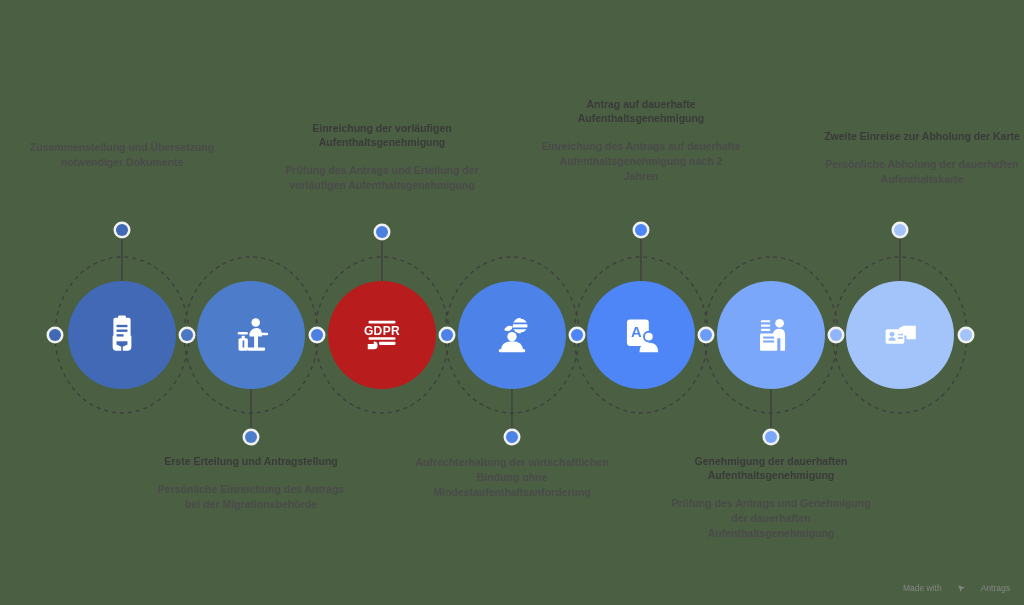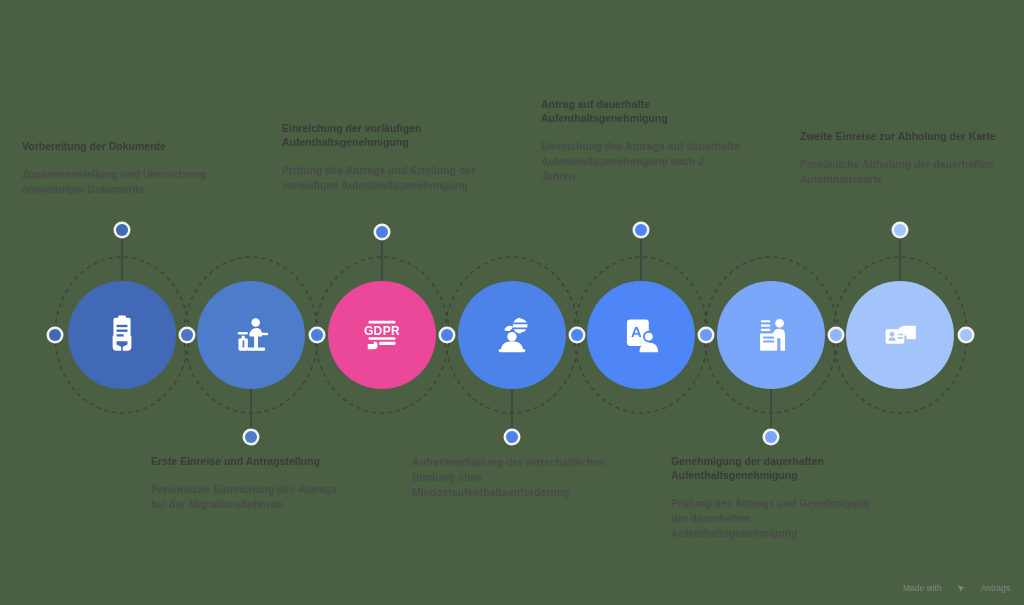--- a/index.html
+++ b/index.html
@@ -39,20 +39,21 @@
     border-radius: 50%;
     box-shadow: 0 0 0 2.5px rgba(255,255,255,0.92);
   }
   .stem-dot {
     position: absolute;
     border-radius: 50%;
     box-shadow: 0 0 0 2.5px rgba(255,255,255,0.92);
   }
   .label {
     position: absolute;
+    text-align: center;
     color: #3b3b3b;
   }
   .label .title {
     font-size: 10.5px;
     font-weight: bold;
     line-height: 1.32;
     margin: 0 0 13px 0;
     color: #3a3a3a;
   }
   .label .body {
@@ -120,21 +121,21 @@
         <rect x="36" y="33" width="5" height="17" fill="white"></rect>
         <rect x="27" y="48" width="23" height="4" rx="1.3" fill="white"></rect>
         <rect x="45" y="29" width="9" height="3.4" rx="1.6" fill="white"></rect>
         <rect x="15" y="28" width="13" height="3.4" rx="1.6" fill="white"></rect>
         <rect x="16" y="36" width="12" height="16" rx="2" fill="white"></rect>
         <rect x="20" y="33" width="4" height="4" fill="white"></rect>
         <rect x="21.2" y="39" width="2.2" height="9" fill="#4d7ccb"></rect>
       </svg>
         </span>
       </div>
-      <div class="node" style="left: 328px; top: 281px; width: 108px; height: 108px; background: #ec4899;">
+      <div class="node" style="left: 328px; top: 281px; width: 108px; height: 108px; background: #b91c1c;">
         <span>
           <svg width="52" height="48" viewBox="0 0 64 64">
         <rect x="14" y="13" width="36" height="3.6" rx="1.3" fill="white"></rect>
         <text x="32" y="32" text-anchor="middle" font-family="Liberation Sans, sans-serif" font-size="16" font-weight="bold" fill="white" letter-spacing="0.5">GDPR</text>
         <rect x="14" y="35" width="36" height="3.2" rx="1.3" fill="white"></rect>
         <rect x="28" y="41" width="22" height="4.2" rx="1.4" fill="white"></rect>
         <path d="M13 44 L21 44 L21 40.5 Q26 40.5 26 44.5 L26 47 Q26 51 21 51 L13 51 Z" fill="white"></path>
       </svg>
         </span>
       </div>
@@ -202,43 +203,42 @@
       <div class="stem-dot" style="left: 116px; top: 224px; width: 12px; height: 12px; background: rgb(65, 105, 181);"></div>
       <div class="stem-dot" style="left: 245px; top: 431px; width: 12px; height: 12px; background: rgb(77, 124, 203);"></div>
       <div class="stem-dot" style="left: 376px; top: 226px; width: 12px; height: 12px; background: rgb(76, 127, 224);"></div>
       <div class="stem-dot" style="left: 506px; top: 431px; width: 12px; height: 12px; background: rgb(77, 130, 232);"></div>
       <div class="stem-dot" style="left: 635px; top: 224px; width: 12px; height: 12px; background: rgb(79, 134, 247);"></div>
       <div class="stem-dot" style="left: 765px; top: 431px; width: 12px; height: 12px; background: rgb(122, 167, 249);"></div>
       <div class="stem-dot" style="left: 894px; top: 224px; width: 12px; height: 12px; background: rgb(163, 196, 251);"></div>
     </div>
   <div id="labels-layer">
       <div class="label above" style="left: 22px; top: 140px; width: 200px;">
-        <p class="title">Vorbereitung der Dokumente</p>
         <p class="body">Zusammenstellung und Übersetzung notwendiger Dokumente</p>
       </div>
       <div class="label below" style="left: 151px; top: 455px; width: 200px;">
-        <p class="title">Erste Einreise und Antragstellung</p>
+        <p class="title">Erste Erteilung und Antragstellung</p>
         <p class="body">Persönliche Einreichung des Antrags bei der Migrationsbehörde</p>
       </div>
       <div class="label above" style="left: 282px; top: 122px; width: 200px;">
         <p class="title">Einreichung der vorläufigen Aufenthaltsgenehmigung</p>
         <p class="body">Prüfung des Antrags und Erteilung der vorläufigen Aufenthaltsgenehmigung</p>
       </div>
       <div class="label below" style="left: 412px; top: 455px; width: 200px;">
         <p class="body">Aufrechterhaltung der wirtschaftlichen Bindung ohne Mindestaufenthaltsanforderung</p>
       </div>
       <div class="label above" style="left: 541px; top: 98px; width: 200px;">
         <p class="title">Antrag auf dauerhafte Aufenthaltsgenehmigung</p>
         <p class="body">Einreichung des Antrags auf dauerhafte Aufenthaltsgenehmigung nach 2 Jahren</p>
       </div>
       <div class="label below" style="left: 671px; top: 455px; width: 200px;">
         <p class="title">Genehmigung der dauerhaften Aufenthaltsgenehmigung</p>
         <p class="body">Prüfung des Antrags und Genehmigung der dauerhaften Aufenthaltsgenehmigung</p>
       </div>
-      <div class="label above" style="left: 800px; top: 130px; width: 200px;">
+      <div class="label above" style="left: 822px; top: 130px; width: 200px;">
         <p class="title">Zweite Einreise zur Abholung der Karte</p>
         <p class="body">Persönliche Abholung der dauerhaften Aufenthaltskarte</p>
       </div>
     </div>
 
   <div class="watermark">
     <span>Made with</span>
     <span>
       <svg width="9" height="9" viewBox="0 0 24 24">
           <path d="M3 3 L21 10 L12 13 L10 21 Z" fill="#8d8d8d"></path>

